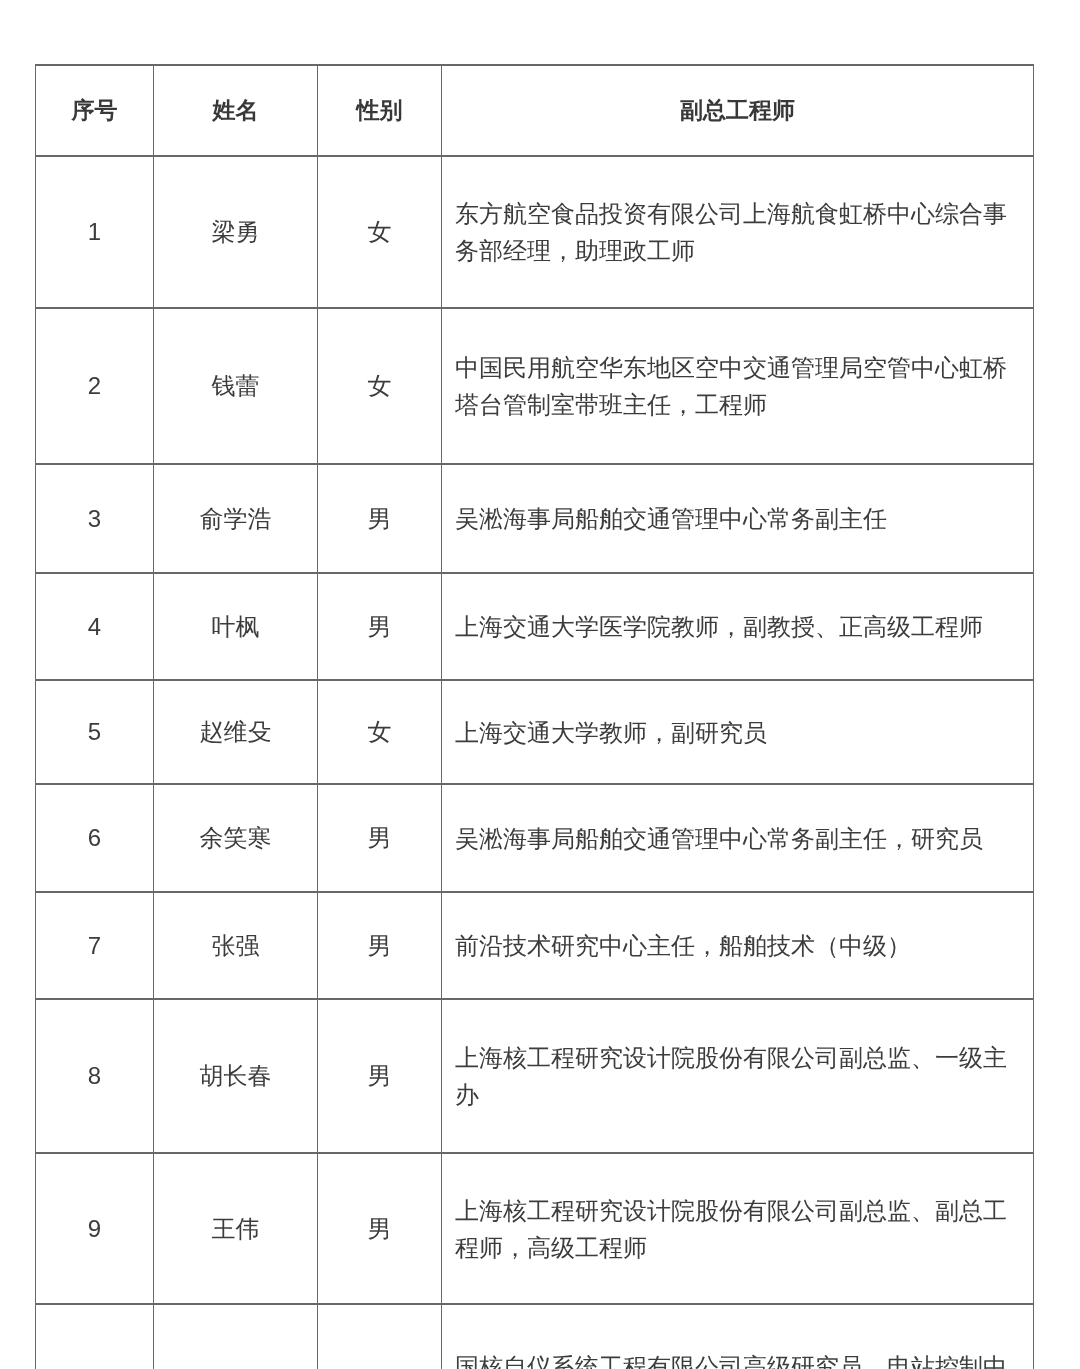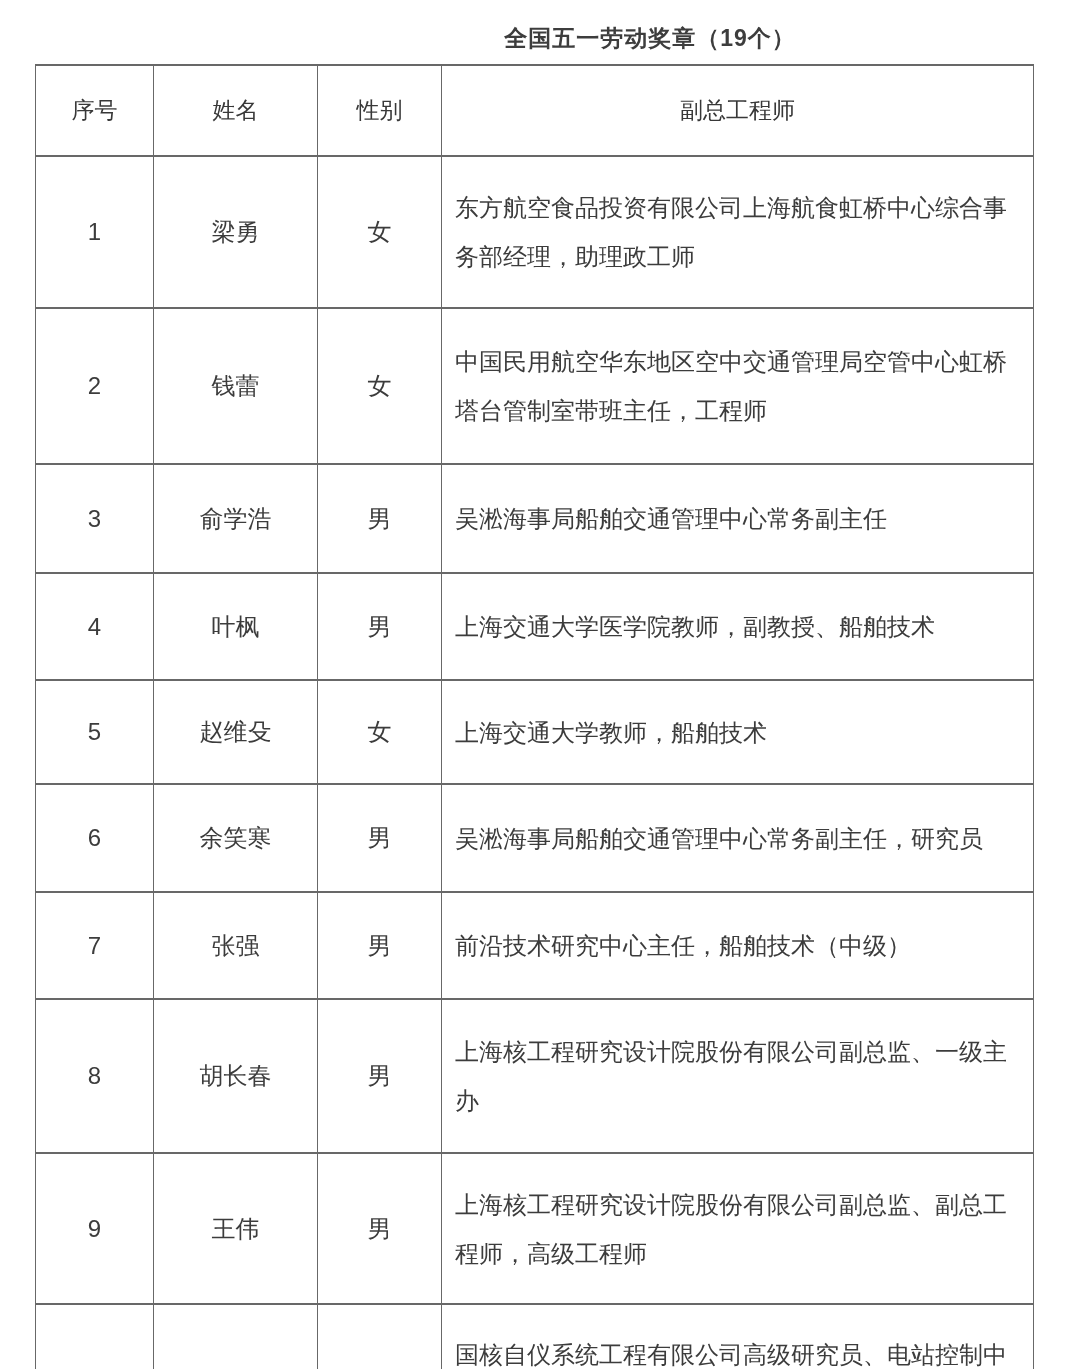--- a/index.html
+++ b/index.html
@@ -47,49 +47,48 @@
     border-right: 1px solid #686868;
     border-top: 2px solid #686868;
     border-bottom: 2px solid #686868;
     vertical-align: middle;
     text-align: center;
     overflow: hidden;
   }
   .award-table th {
     height: 87px;
     font-size: 23px;
-    font-weight: normal;
+    font-weight: bold;
     color: #383838;
   }
   .award-table td {
     font-size: 24px;
   }
   .award-table td.position-cell {
     text-align: left;
     padding: 8px 13px;
-    line-height: 49px;
+    line-height: 37px;
   }
   
   tbody tr:nth-child(1)  td { height: 134px; }
   tbody tr:nth-child(2)  td { height: 138px; }
   tbody tr:nth-child(3)  td { height: 91px; }
   tbody tr:nth-child(4)  td { height: 89px; }
   tbody tr:nth-child(5)  td { height: 86px; }
   tbody tr:nth-child(6)  td { height: 90px; }
   tbody tr:nth-child(7)  td { height: 89px; }
   tbody tr:nth-child(8)  td { height: 136px; }
   tbody tr:nth-child(9)  td { height: 133px; }
   tbody tr:nth-child(10) td { height: 181px; }
 </style>
 </head>
 <body>
 
 <div class="page">
 
-  <div class="doc-title">全国五一劳动奖章（19个）</div>
 
   <table class="award-table">
     <colgroup>
       <col style="width:118px">
       <col style="width:164px">
       <col style="width:124px">
       <col style="width:592px">
     </colgroup>
     <thead>
       <tr>
@@ -115,27 +114,27 @@
       <tr>
         <td>3</td>
         <td>俞学浩</td>
         <td>男</td>
         <td class="position-cell">吴淞海事局船舶交通管理中心常务副主任</td>
       </tr>
       <tr>
         <td>4</td>
         <td>叶枫</td>
         <td>男</td>
-        <td class="position-cell">上海交通大学医学院教师，副教授、船舶技术</td>
+        <td class="position-cell">上海交通大学医学院教师，副教授、正高级工程师</td>
       </tr>
       <tr>
         <td>5</td>
         <td>赵维殳</td>
         <td>女</td>
-        <td class="position-cell">上海交通大学教师，船舶技术</td>
+        <td class="position-cell">上海交通大学教师，副研究员</td>
       </tr>
       <tr>
         <td>6</td>
         <td>余笑寒</td>
         <td>男</td>
         <td class="position-cell">吴淞海事局船舶交通管理中心常务副主任，研究员</td>
       </tr>
       <tr>
         <td>7</td>
         <td>张强</td>

